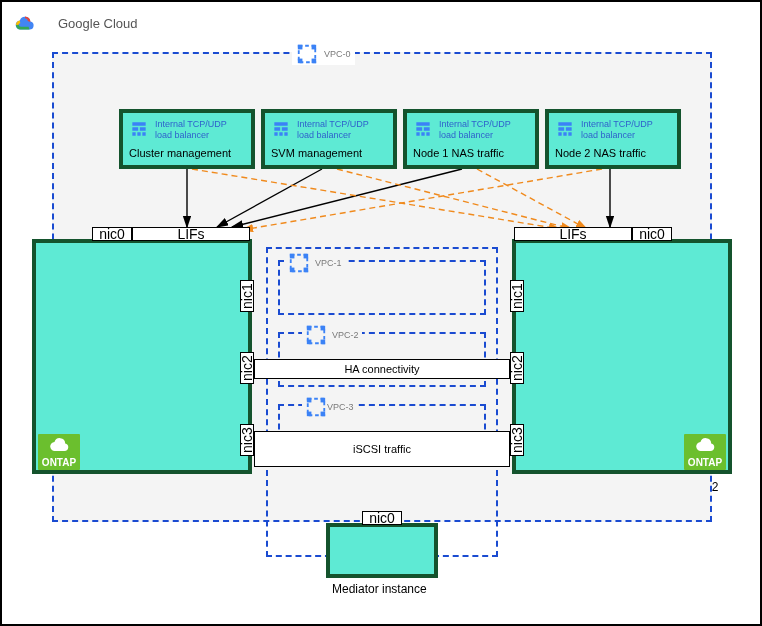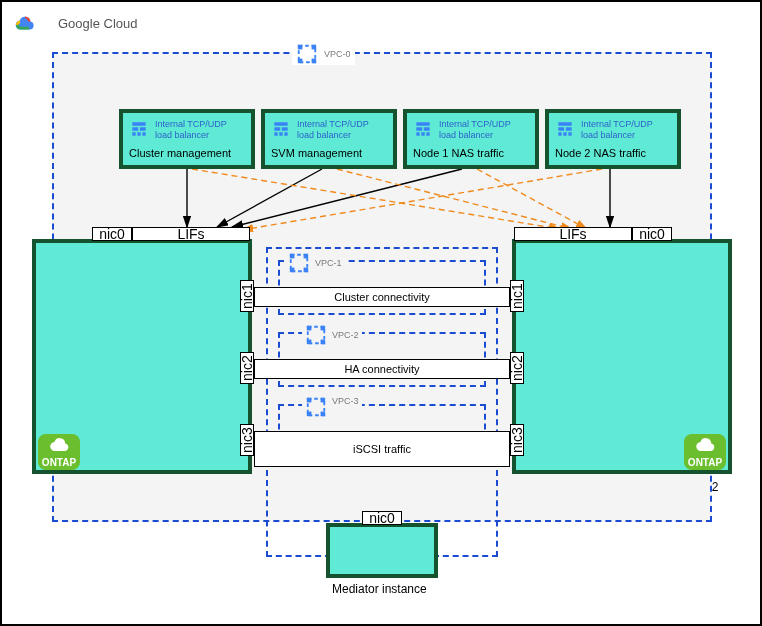--- a/index.html
+++ b/index.html
@@ -12,21 +12,21 @@
   .lb-top{font-size:9px;color:#2f62cc;line-height:11px}
   .lb-bottom{font-size:11px;color:#000;padding-top:6px}
   .lb-icon{width:20px;height:20px;display:inline-block;vertical-align:top}
   .lb-icon svg{width:20px;height:20px}
   .small-nic{font-size:14px;color:#000;background:#fff;border:1px solid #000;display:flex;align-items:center;justify-content:center}
   .rot{writing-mode:vertical-rl;transform:rotate(180deg)}
   .vpc-icon{width:22px;height:22px}
   .vpc-icon svg{width:22px;height:22px}
   .vpc-label{font-size:9px;color:#7a7a7a}
   .conn-bar{background:#fff;border:1px solid #000;display:flex;align-items:center;justify-content:center;font-size:11px;z-index:4}
-  .ontap-badge{background:#6bbf2e;display:flex;flex-direction:column;align-items:center;justify-content:center;border-radius:8px;z-index:4}
+  .ontap-badge{background:#6bbf2e;display:flex;flex-direction:column;align-items:center;justify-content:center;border-radius:1px;z-index:4}
   .ontap-cloud svg{width:22px;height:14px}
   .ontap-text{color:#fff;font-size:10px;font-weight:bold;margin-top:2px}
   .node-label{font-size:12px;color:#000}
   svg.arrows{position:absolute;left:0;top:0;z-index:3;pointer-events:none}
   .logo-cloud svg{width:22px;height:18px}
 </style>
 </head>
 <body>
 
 <div id="stage">
@@ -152,40 +152,39 @@
     <span class="vpc-icon"><svg viewBox="0 0 24 24">
           <rect x="3" y="3" width="18" height="18" fill="none" stroke="#3b82f6" stroke-width="2" stroke-dasharray="4 3"></rect>
           <rect x="2" y="2" width="5" height="5" fill="#3b82f6"></rect>
           <rect x="17" y="2" width="5" height="5" fill="#3b82f6"></rect>
           <rect x="2" y="17" width="5" height="5" fill="#3b82f6"></rect>
           <rect x="17" y="17" width="5" height="5" fill="#3b82f6"></rect>
         </svg></span>
     <span class="vpc-label">VPC-1</span>
   </div>
   <div class="abs small-nic rot" style="left:238px;top:278px;width:14px;height:32px;z-index:5">nic1</div>
-  <div class="abs conn-bar" style="left:252px;top:285px;width:256px;height:20px">Cluster connectivity</div>
   <div class="abs small-nic rot" style="left:508px;top:278px;width:14px;height:32px;z-index:5">nic1</div>
 
   <div class="abs dashed" style="left:276px;top:330px;width:208px;height:55px;z-index:3;background:transparent"></div>
   <div class="abs" style="left:300px;top:322px;display:flex;align-items:center;gap:5px;background:#f4f4f4;padding:0 3px;z-index:6">
     <span class="vpc-icon"><svg viewBox="0 0 24 24">
           <rect x="3" y="3" width="18" height="18" fill="none" stroke="#3b82f6" stroke-width="2" stroke-dasharray="4 3"></rect>
           <rect x="2" y="2" width="5" height="5" fill="#3b82f6"></rect>
           <rect x="17" y="2" width="5" height="5" fill="#3b82f6"></rect>
           <rect x="2" y="17" width="5" height="5" fill="#3b82f6"></rect>
           <rect x="17" y="17" width="5" height="5" fill="#3b82f6"></rect>
         </svg></span>
     <span class="vpc-label">VPC-2</span>
   </div>
   <div class="abs small-nic rot" style="left:238px;top:350px;width:14px;height:32px;z-index:5">nic2</div>
   <div class="abs conn-bar" style="left:252px;top:357px;width:256px;height:20px">HA connectivity</div>
   <div class="abs small-nic rot" style="left:508px;top:350px;width:14px;height:32px;z-index:5">nic2</div>
 
   <div class="abs dashed" style="left:276px;top:402px;width:208px;height:55px;z-index:3;background:transparent"></div>
-  <div class="abs" style="left:300px;top:394px;display:flex;align-items:flex-start;gap:5px;background:#f4f4f4;padding:0 3px;z-index:6">
+  <div class="abs" style="left:300px;top:394px;display:flex;align-items:center;background:#f4f4f4;padding:0 3px;z-index:6">
     <span class="vpc-icon"><svg viewBox="0 0 24 24">
           <rect x="3" y="3" width="18" height="18" fill="none" stroke="#3b82f6" stroke-width="2" stroke-dasharray="4 3"></rect>
           <rect x="2" y="2" width="5" height="5" fill="#3b82f6"></rect>
           <rect x="17" y="2" width="5" height="5" fill="#3b82f6"></rect>
           <rect x="2" y="17" width="5" height="5" fill="#3b82f6"></rect>
           <rect x="17" y="17" width="5" height="5" fill="#3b82f6"></rect>
         </svg></span>
     <span class="vpc-label">VPC-3</span>
   </div>
   <div class="abs small-nic rot" style="left:238px;top:422px;width:14px;height:32px;z-index:5">nic3</div>

